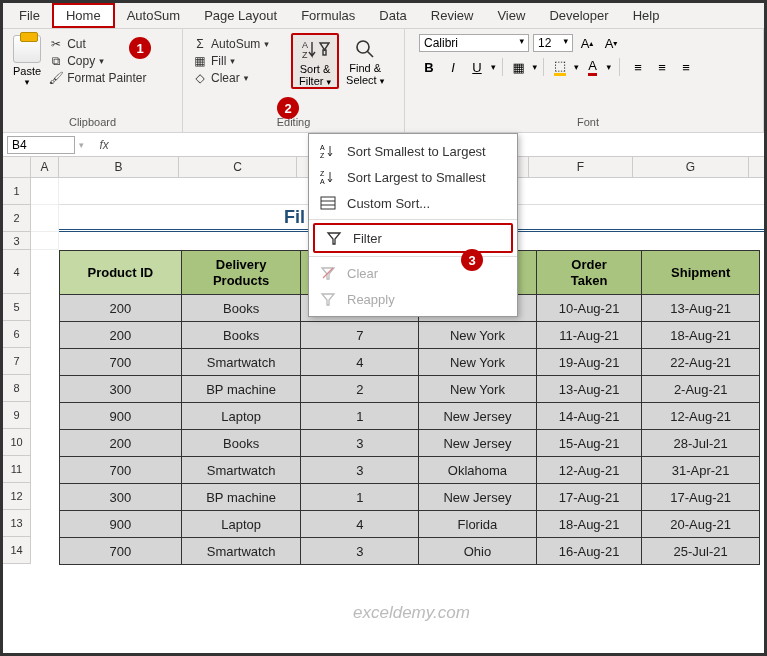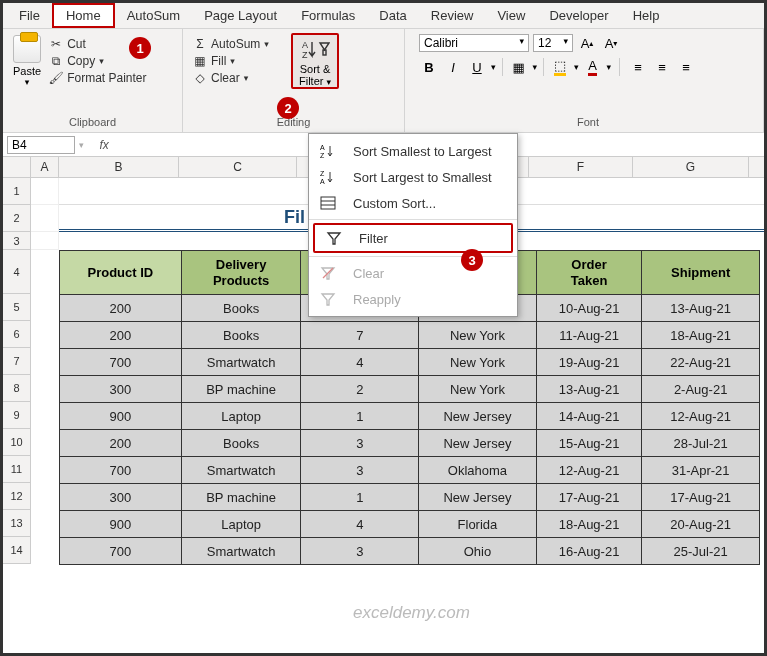--- a/index.html
+++ b/index.html
@@ -32,21 +32,21 @@
 .font-group { padding-left:8px; }
 .font-row { display:flex; gap:4px; align-items:center; margin-bottom:4px; }
 .font-sel { font-size:12px; border:1px solid #aaa; padding:1px 4px; background:#fff;}
 .tb-ico { width:20px; height:20px; display:inline-flex; align-items:center; justify-content:center; border:1px solid transparent; font-size:13px;}
 
 
 .callout { position:absolute; width:22px; height:22px; background:#c00000; color:#fff; border-radius:50%; display:flex; align-items:center; justify-content:center; font-size:13px; font-weight:bold; z-index:50;}
 
 
 .ddmenu { position:absolute; left:305px; top:130px; width:210px; background:#fff; border:1px solid #999; box-shadow:2px 2px 6px rgba(0,0,0,.25); z-index:40; padding:4px 0;}
-.ddmenu .ddi { display:flex; align-items:center; gap:16px; padding:5px 10px; font-size:13px; color:#333; cursor:pointer;}
+.ddmenu .ddi { display:flex; align-items:center; gap:10px; padding:5px 10px; font-size:13px; color:#333; cursor:pointer;}
 .ddmenu .ddi.disabled { color:#aaa; cursor:default;}
 .ddmenu .sep { border-top:1px solid #ddd; margin:3px 0;}
 .ddmenu .ddi.hl { border:2px solid #c00000; border-radius:2px; margin:0 4px;}
 .dd-ico { width:18px; display:inline-flex; justify-content:center;}
 
 
 .fbar { display:flex; align-items:center; border-bottom:1px solid #ccc; height:24px; background:#fff;}
 .namebox { width:68px; border:1px solid #aaa; margin:2px 4px; padding:1px 4px; font-size:12px;}
 .fx { font-style:italic; font-size:12px; color:#555; padding:0 6px;}
 
@@ -147,20 +147,30 @@
           <svg width="30" height="24">
               <text x="2" y="10" font-size="9" fill="#333">A</text>
               <text x="2" y="20" font-size="9" fill="#333">Z</text>
               <path d="M12 4 v14 l-3 -4 m3 4 l3 -4" stroke="#333" fill="none" stroke-width="1.4"></path>
               <path d="M20 5 h9 l-4.5 7 z" fill="none" stroke="#333" stroke-width="1.4"></path>
               <rect x="23" y="12" width="3" height="5" fill="none" stroke="#333" stroke-width="1.4"></rect>
             </svg>
         </div>
         <div>Sort &amp;</div>
         <div><span>Filter</span> <span style="font-size:9px">▾</span></div>
+      </div>
+      <div class="big-btn">
+        <div class="top-ico">
+          <svg width="24" height="24">
+              <circle cx="10" cy="10" r="6" fill="none" stroke="#333" stroke-width="1.6"></circle>
+              <line x1="14" y1="14" x2="20" y2="20" stroke="#333" stroke-width="1.6"></line>
+            </svg>
+        </div>
+        <div>Find &amp;</div>
+        <div><span>Select</span> <span style="font-size:9px">▾</span></div>
       </div>
     </div>
     <div class="group-label">Editing</div>
   </div>
 
   <div class="group font-group" style="flex:1">
     <div class="group-body" style="flex-direction:column">
       <div class="font-row">
         <div class="font-sel" style="width:110px"><span>Calibri</span> <span style="float:right;font-size:9px">▾</span></div>
         <div class="font-sel" style="width:40px"><span>12</span> <span style="float:right;font-size:9px">▾</span></div>

